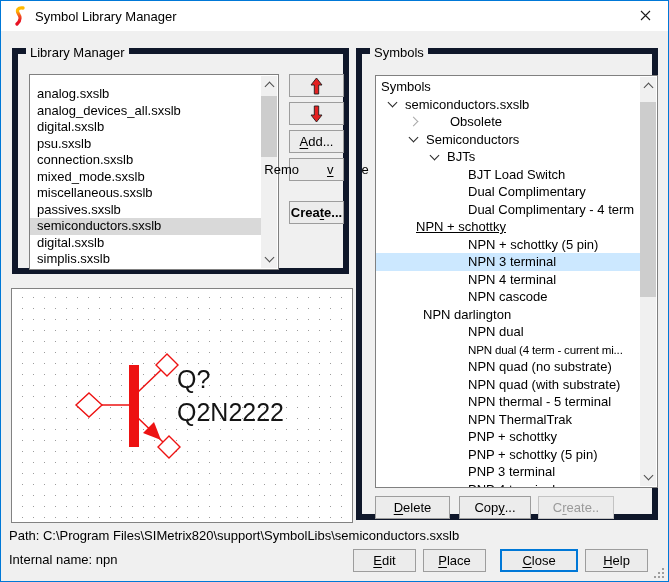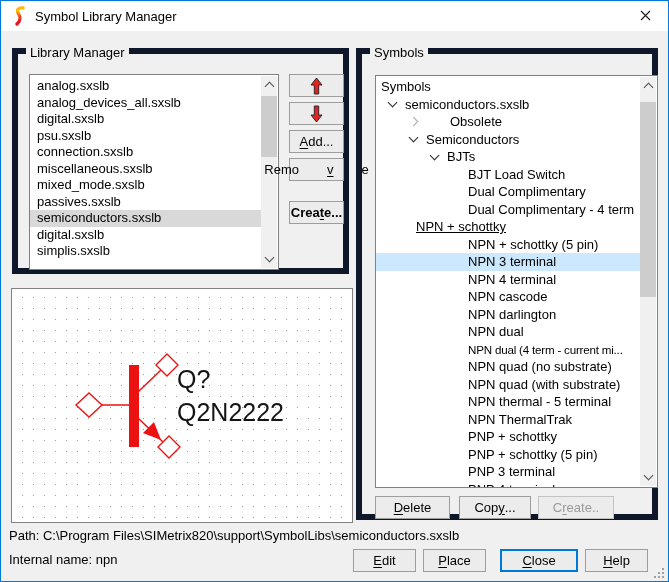--- a/index.html
+++ b/index.html
@@ -16,21 +16,21 @@
   .close-btn { position:absolute; right:0; top:0; width:45px; height:29px; display:flex; align-items:center; justify-content:center; background:transparent; border:none; cursor:default; }
   
   .group { position:absolute; border:6px solid #0f172a; }
   .group-label { position:absolute; top:-8px; left:8px; background:#f0f0f0; padding:0 4px; font-size:13px; line-height:14px; }
   #grp-lib { left:11px; top:47px; width:337px; height:226px; }
   #grp-sym { left:355px; top:47px; width:302px; height:472px; }
   
   .box { position:absolute; background:#fff; border:1px solid #808080; overflow:hidden; }
   #library-box { left:11px; top:20px; width:250px; height:196px; }
   #tree-box    { left:13px; top:21px; width:283px; height:413px; }
-  .lm-rows { position:absolute; left:0; top:0; right:17px; bottom:0; padding-top:3px; overflow:hidden; }
+  .lm-rows { position:absolute; left:0; top:0; right:17px; bottom:0; padding-top:11px; overflow:hidden; }
   .lm-row { height:16.5px; line-height:16.5px; padding-left:7px; white-space:nowrap; }
   .lm-sel { background:#d9d9d9; }
   .tree-rows { position:absolute; left:0; top:0; right:17px; bottom:0; padding-top:2px; overflow:hidden; }
   .tree-row { height:17.5px; display:flex; align-items:center; white-space:nowrap; }
   .tree-sel { background:#cce8ff; }
   .tree-cond { font-size:11.6px; letter-spacing:-0.2px; }
   .chev { display:inline-block; width:21px; height:12px; position:relative; flex:0 0 auto; }
   .chev::before { content:""; position:absolute; left:5px; width:6px; height:6px; border-right:1.5px solid; border-bottom:1.5px solid; }
   .chev-down::before  { border-color:#262626; transform:rotate(45deg); top:1px; }
   .chev-right::before { border-color:#a9a9a9; transform:rotate(-45deg); top:2px; }
@@ -92,22 +92,22 @@
   <div class="group" id="grp-lib">
     <span class="group-label">Library Manager</span>
 
     <div class="box" id="library-box">
       <div class="lm-rows">
           <div class="lm-row">analog.sxslb</div>
           <div class="lm-row">analog_devices_all.sxslb</div>
           <div class="lm-row">digital.sxslb</div>
           <div class="lm-row">psu.sxslb</div>
           <div class="lm-row">connection.sxslb</div>
+          <div class="lm-row">mixed_mode.sxslb</div>
           <div class="lm-row">miscellaneous.sxslb</div>
-          <div class="lm-row">mixed_mode.sxslb</div>
           <div class="lm-row">passives.sxslb</div>
           <div class="lm-row lm-sel">semiconductors.sxslb</div>
           <div class="lm-row">digital.sxslb</div>
           <div class="lm-row">simplis.sxslb</div>
         </div>
       <div class="sb">
         <div class="sb-arrow sb-up"></div>
         <div class="sb-thumb" style="top:20px; height:61px;"></div>
         <div class="sb-arrow sb-down"></div>
       </div>
@@ -180,21 +180,21 @@
           </div>
           <div class="tree-row tree-sel" style="padding-left: 92px;">
             <span>NPN 3 terminal</span>
           </div>
           <div class="tree-row" style="padding-left: 92px;">
             <span>NPN 4 terminal</span>
           </div>
           <div class="tree-row" style="padding-left: 92px;">
             <span>NPN cascode</span>
           </div>
-          <div class="tree-row" style="padding-left: 92px;">
+          <div class="tree-row" style=" margin-left: 47px;">
             <span>NPN darlington</span>
           </div>
           <div class="tree-row" style="padding-left: 92px;">
             <span>NPN dual</span>
           </div>
           <div class="tree-row tree-cond" style="padding-left: 92px;">
             <span>NPN dual (4 term - current mi...</span>
           </div>
           <div class="tree-row" style="padding-left: 92px;">
             <span>NPN quad (no substrate)</span>

